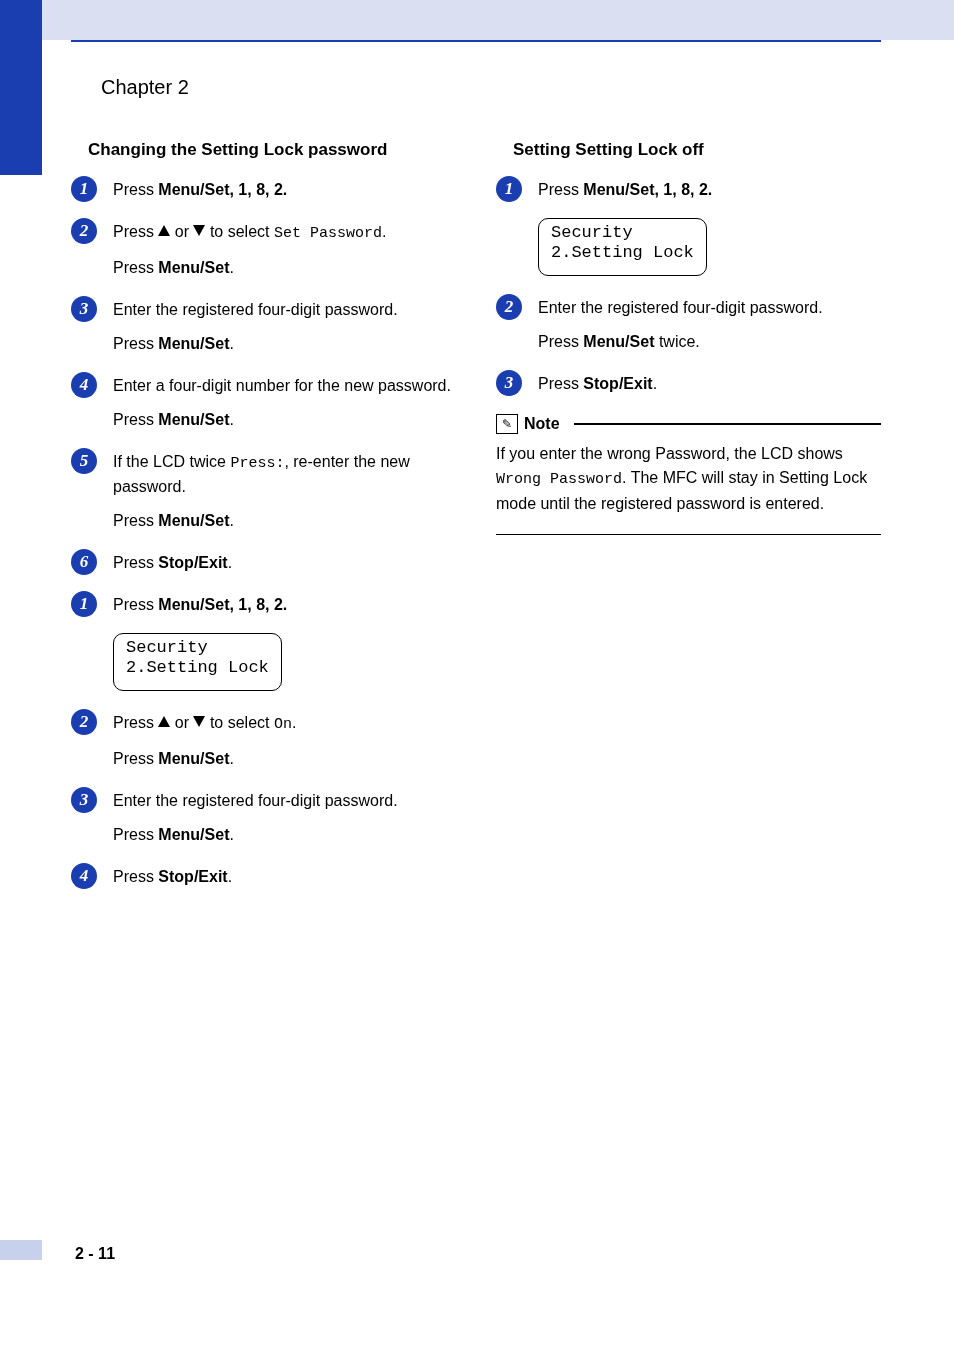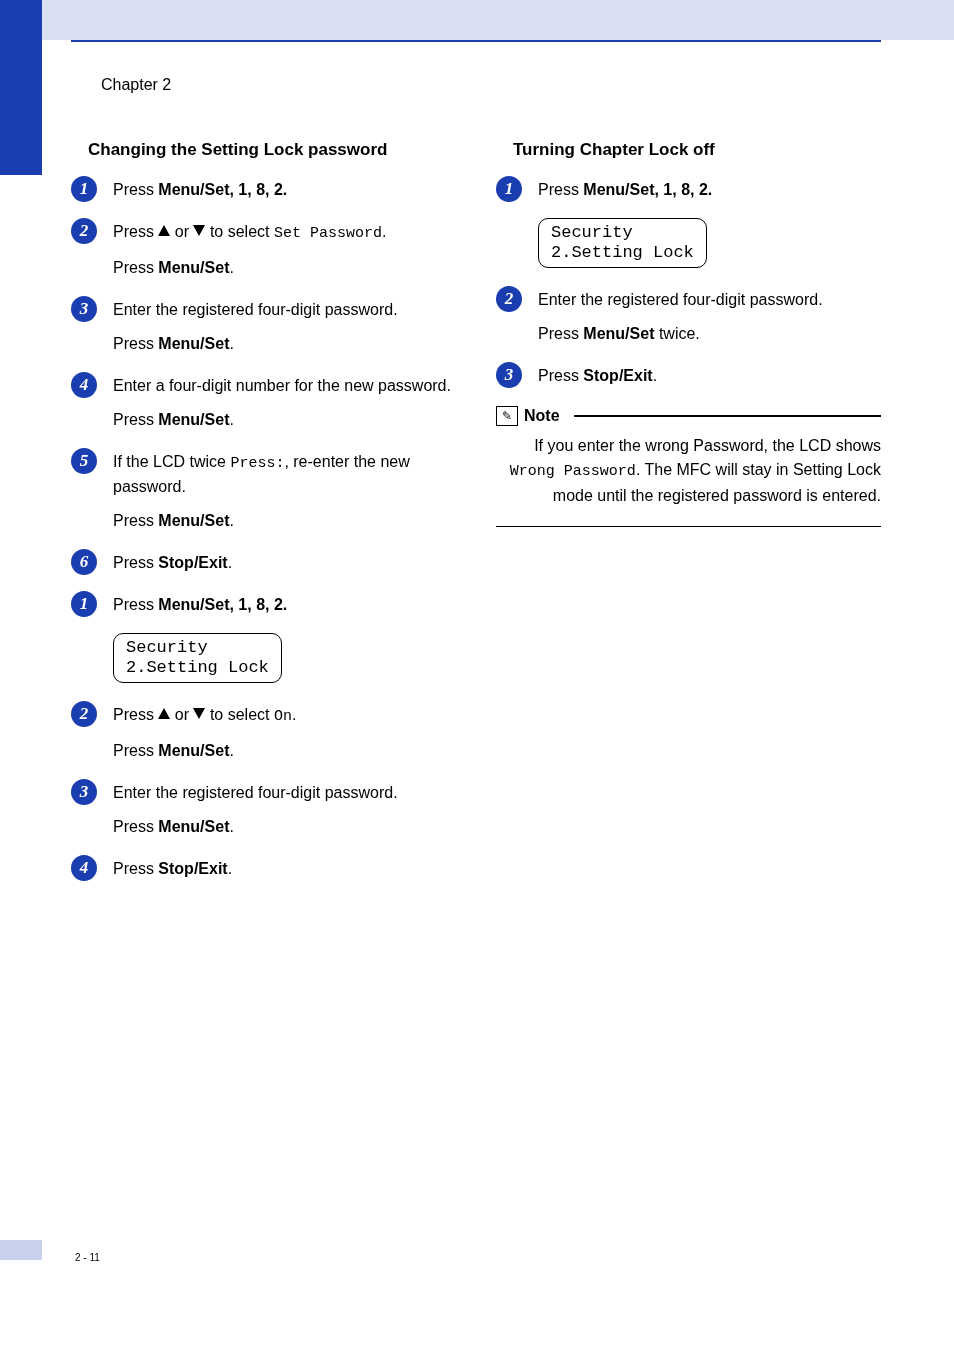--- a/index.html
+++ b/index.html
@@ -38,21 +38,21 @@
     top: 40px;
     left: 71px;
     right: 73px;
     height: 2px;
     background: #1a3db0;
   }
   .chapter-label {
     position: absolute;
     top: 76px;
     left: 101px;
-    font-size: 16px;
+    font-size: 20px;
     color: #000;
   }
   .content {
     position: absolute;
     top: 130px;
     left: 71px;
     right: 73px;
     display: flex;
     gap: 40px;
   }
@@ -113,21 +113,21 @@
     border-bottom: 11px solid #000;
   }
   .tri-down {
     border-left: 6px solid transparent;
     border-right: 6px solid transparent;
     border-top: 11px solid #000;
   }
   .lcd {
     border: 1.5px solid #000;
     border-radius: 10px;
-    padding: 4px 12px 5px 12px;
+    padding: 4px 12px 13px 12px;
     font-family: "Courier New", monospace;
     font-size: 17px;
     line-height: 1.15;
     display: inline-block;
     margin: 6px 0 2px 0;
     white-space: pre;
   }
   .note-block {
     margin-top: 10px;
   }
@@ -151,33 +151,32 @@
     font-size: 16px;
   }
   .note-rule {
     flex: 1;
     height: 1.5px;
     background: #000;
     margin-left: 8px;
   }
   .note-body {
     line-height: 1.5;
-    text-align: right;
   }
   .note-foot-rule {
     height: 1.5px;
     background: #000;
     margin-top: 18px;
   }
   .page-num {
     position: absolute;
     bottom: 85px;
     left: 75px;
-    font-weight: normal;
-    font-size: 10px;
+    font-weight: bold;
+    font-size: 16px;
   }
 </style>
 </head>
 <body>
 
 <div class="topbar"></div>
 <div class="sidebar"></div>
 <div class="divider"></div>
 <div class="chapter-label">Chapter 2</div>
 
@@ -263,21 +262,21 @@
       <div class="bullet">4</div>
       <div class="step-body">
         <p><span>Press </span><b>Stop/Exit</b><span>.</span></p>
       </div>
     </div>
 
   </div>
 
   <div class="col">
 
-    <div class="section-heading">Turning Chapter Lock off</div>
+    <div class="section-heading">Setting Setting Lock off</div>
 
     <div class="step">
       <div class="bullet">1</div>
       <div class="step-body">
         <p><span>Press </span><b>Menu/Set</b><b>, 1, 8, 2.</b></p>
         <div class="lcd">Security
 2.Setting Lock</div>
       </div>
     </div>
 

